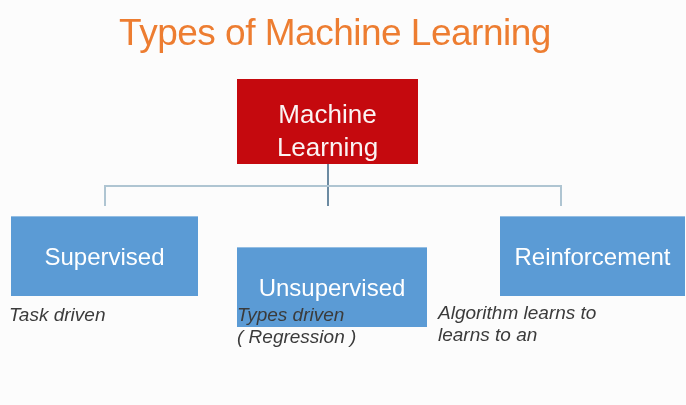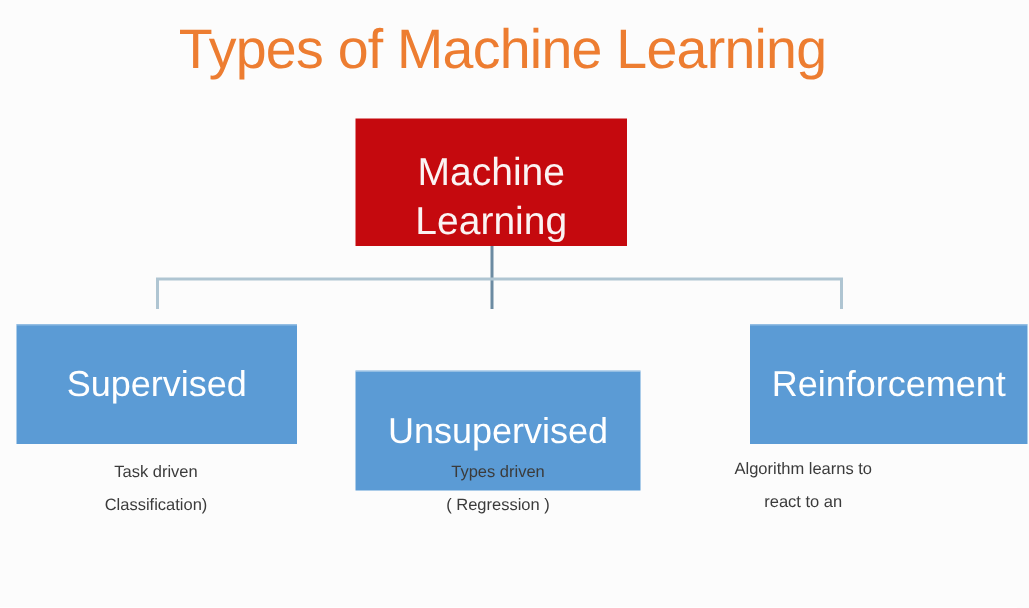--- a/index.html
+++ b/index.html
@@ -98,24 +98,25 @@
     font-weight: 400;
     border-top: 1px solid rgba(255,255,255,0.35);
   }
   .branch-box.b0 { left: 11px;  width: 187px; }
   .branch-box.b1 { left: 237px; width: 190px; margin-top: 31px; }
   .branch-box.b2 { left: 468px; width: 185px; margin-left: 32px; }
 
   .branch-desc {
     position: absolute;
     top: 304px;
-    text-align: center;
-    font-size: 11px;
+    text-align: left;
+    font-size: 19px;
     line-height: 22px;
     color: var(--description-text, #3B3B3B);
+    font-style: italic;
   }
   .branch-desc.d0 { left: 9px;   width: 190px; }
   .branch-desc.d1 { left: 237px; width: 190px; }
   .branch-desc.d2 { left: 438px; width: 195px; top: 302px; }
   .branch-desc span { display: block; }
 </style>
 </head>
 <body>
 
 <div class="canvas">
@@ -136,24 +137,23 @@
   </div>
   <div class="branch-box b1">
     <span>Unsupervised</span>
   </div>
   <div class="branch-box b2">
     <span>Reinforcement</span>
   </div>
 
   <div class="branch-desc d0">
     <span>Task driven</span>
-    <span>Classification)</span>
   </div>
   <div class="branch-desc d1">
     <span>Types driven</span>
     <span>( Regression )</span>
   </div>
   <div class="branch-desc d2">
     <span>Algorithm learns to</span>
-    <span>react to an</span>
+    <span>learns to an</span>
   </div>
 
 </div>
 
 </body></html>

